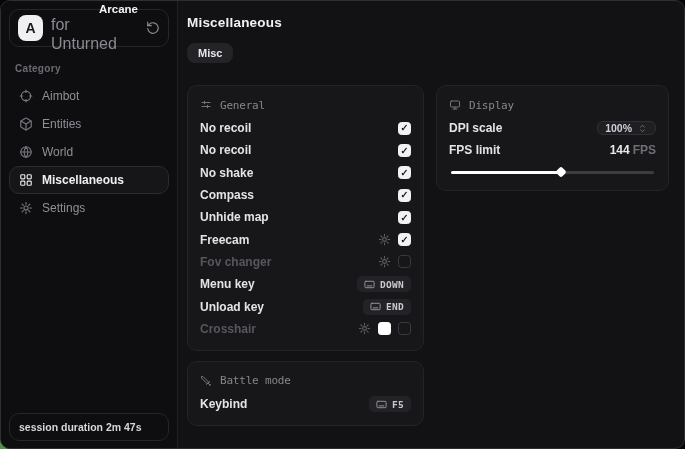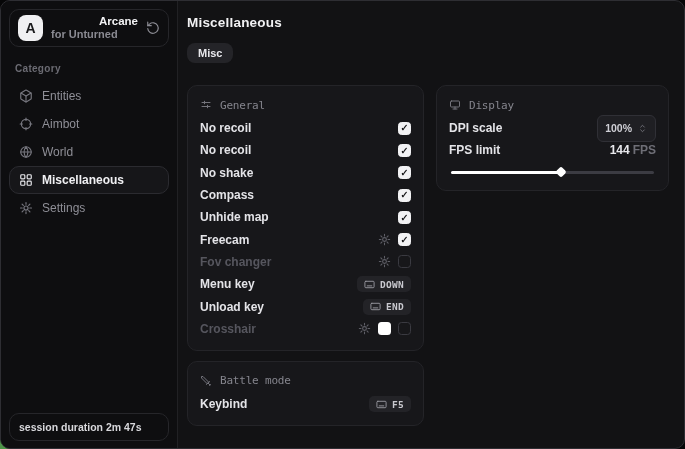--- a/index.html
+++ b/index.html
@@ -11,21 +11,21 @@
 
   
   .sidebar { width:177px; flex:0 0 177px; background:#0e0e10; border-right:1px solid #212124;
     position:relative; padding:8px; }
   .brand-card { display:flex; align-items:center; gap:8px; border:1px solid #26262a;
     border-radius:10px; padding:6px 8px; height:38px; }
   .logo { width:26px; height:26px; border-radius:8px; background:#f0f0f2; color:#1a1a1c;
     font-weight:700; font-size:14px; display:flex; align-items:center; justify-content:center; }
   .brand-text { flex:1; line-height:1.15; }
   .brand-name { color:#f2f2f4; font-size:11.5px; font-weight:700;margin-left:48px; }
-  .brand-sub { color:#8a8a92; font-size:11px;font-weight:bold; }
+  .brand-sub { color:#8a8a92; font-size:16px; }
   .icon { display:inline-flex; align-items:center; justify-content:center; color:#74747c; }
   .icon svg { display:block; }
   .refresh-btn { color:#8a8a92; cursor:pointer; }
   .cat-label { color:#6b6b73; font-size:10px; font-weight:600; letter-spacing:.3px;
     margin:16px 0 8px 6px; }
   .nav-item { display:flex; align-items:center; gap:9px; height:28px; padding:0 9px;
     border:1px solid transparent; border-radius:10px; color:#8f8f97; font-size:12px;
     font-weight:500; cursor:pointer; }
   .nav-item .icon { color:#77777f; }
   .nav-item.selected { background:#161619; border-color:#2b2b30; color:#f0f0f3; font-weight:600; }
@@ -57,21 +57,21 @@
   .checkbox { width:13px; height:13px; border-radius:3.5px; border:1px solid #3a3a41;
     background:transparent; cursor:pointer; display:inline-flex; align-items:center; justify-content:center; }
   .checkbox.checked { background:#f2f2f4; border-color:#f2f2f4; }
   .checkbox.checked::after { content:"✓"; color:#141416; font-size:9.5px; font-weight:700; line-height:1; }
   .swatch { width:13px; height:13px; border-radius:3.5px; background:#ffffff; cursor:pointer; }
   .keypill { display:inline-flex; align-items:center; gap:5px; background:#232327; color:#c9c9cf;
     border-radius:5px; height:16px; padding:0 7px; cursor:pointer;
     font-family:"DejaVu Sans Mono", monospace; font-size:9.5px; font-weight:700; letter-spacing:.3px; }
   .keypill .icon { color:#9a9aa2; }
   .select { display:inline-flex; align-items:center; gap:5px; background:#1f1f23;
-    border:1px solid #303036; border-radius:6px; height:27px; padding:0 7px; cursor:pointer;
+    border:1px solid #303036; border-radius:6px; height:14px; padding:0 7px; cursor:pointer;
     color:#cfcfd5; font-size:10.5px; font-weight:600; }
   .fps-value { font-size:12px; font-weight:700; color:#e8e8ec; }
   .fps-value .unit { color:#6e6e76; font-weight:700; margin-left:3px; }
   .slider { position:relative; height:3px; border-radius:2px; background:#3c3c43;
     margin:9px 2px 6px; cursor:pointer; }
   .slider-fill { position:relative; height:100%; border-radius:2px; background:#ffffff; }
   .slider-thumb { position:absolute; right:-4px; top:50%; width:8px; height:8px; background:#ffffff;
     transform:translateY(-50%) rotate(45deg); border-radius:2px; }
 </style>
 </head>
@@ -94,36 +94,36 @@
             <path d="M3 13a9 9 0 1 0 3-7.7L3 8"></path>
           </svg>
       </span>
     </div>
 
     <div class="cat-label">Category</div>
 
     <nav>
       <div class="nav-item">
         <span class="icon">
+          <svg width="14" height="14" viewBox="0 0 24 24" fill="none" stroke="currentColor" stroke-width="2" stroke-linecap="round">
+              <circle cx="12" cy="12" r="8"></circle>
+              <path d="M12 2v4M12 18v4M2 12h4M18 12h4"></path>
+            </svg>
+        </span>
+        <span class="nav-label">Aimbot</span>
+      </div>
+      <div class="nav-item">
+        <span class="icon">
           <svg width="14" height="14" viewBox="0 0 24 24" fill="none" stroke="currentColor" stroke-width="2" stroke-linecap="round" stroke-linejoin="round">
               <path d="M21 8a2 2 0 0 0-1-1.73l-7-4a2 2 0 0 0-2 0l-7 4A2 2 0 0 0 3 8v8a2 2 0 0 0 1 1.73l7 4a2 2 0 0 0 2 0l7-4A2 2 0 0 0 21 16Z"></path>
               <path d="m3.3 7 8.7 5 8.7-5"></path>
               <path d="M12 22V12"></path>
             </svg>
         </span>
         <span class="nav-label">Entities</span>
-      </div>
-      <div class="nav-item">
-        <span class="icon">
-          <svg width="14" height="14" viewBox="0 0 24 24" fill="none" stroke="currentColor" stroke-width="2" stroke-linecap="round">
-              <circle cx="12" cy="12" r="8"></circle>
-              <path d="M12 2v4M12 18v4M2 12h4M18 12h4"></path>
-            </svg>
-        </span>
-        <span class="nav-label">Aimbot</span>
       </div>
       <div class="nav-item">
         <span class="icon">
           <svg width="14" height="14" viewBox="0 0 24 24" fill="none" stroke="currentColor" stroke-width="2" stroke-linecap="round">
               <circle cx="12" cy="12" r="9"></circle>
               <path d="M3 12h18"></path>
               <path d="M12 3a14 14 0 0 1 0 18M12 3a14 14 0 0 0 0 18"></path>
             </svg>
         </span>
         <span class="nav-label">World</span>

